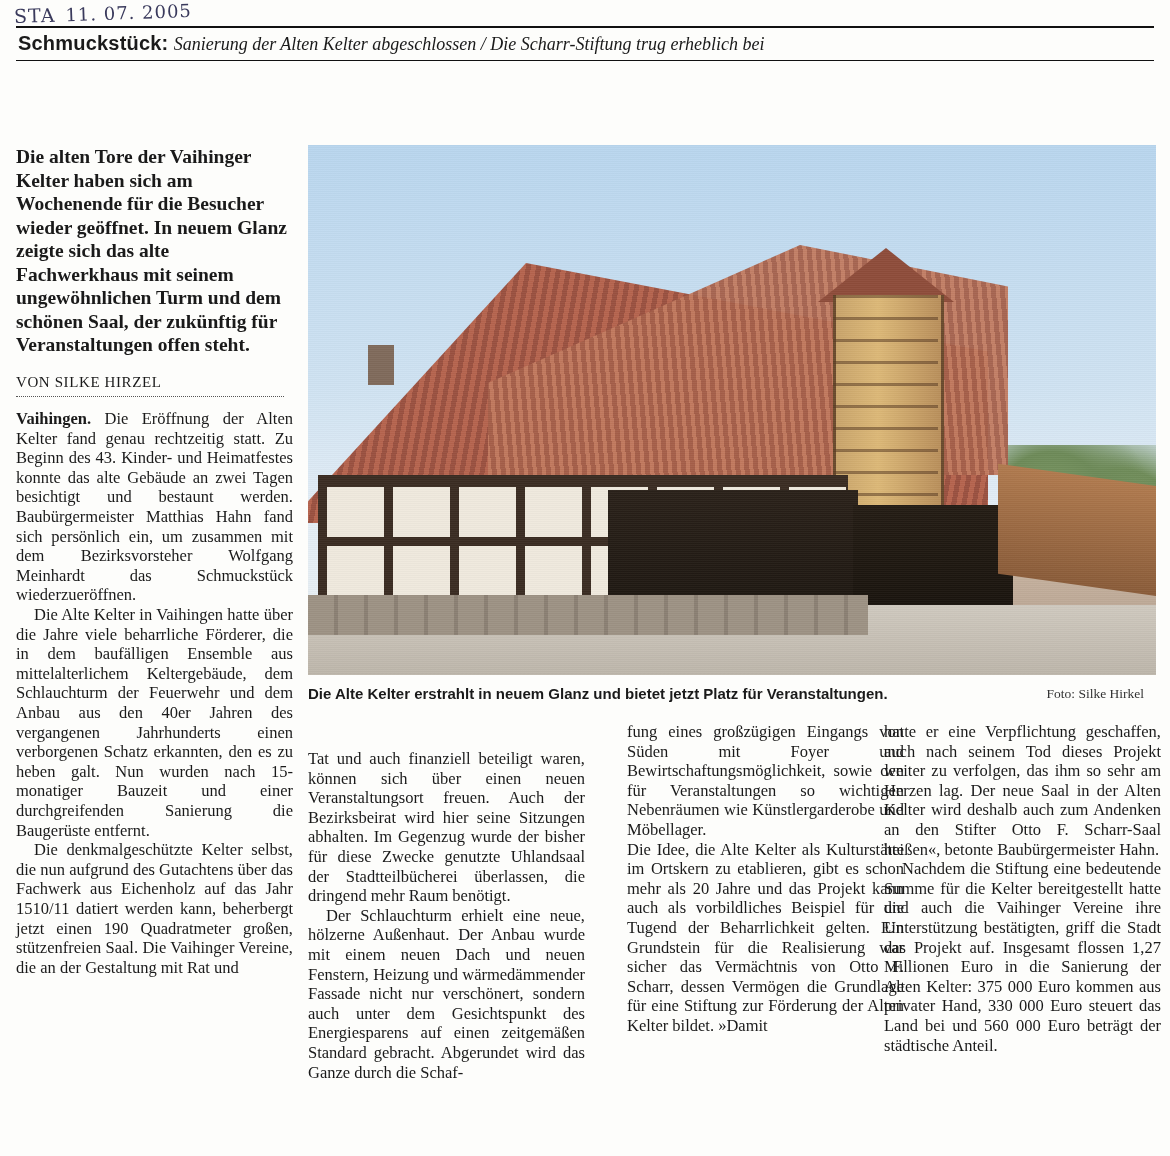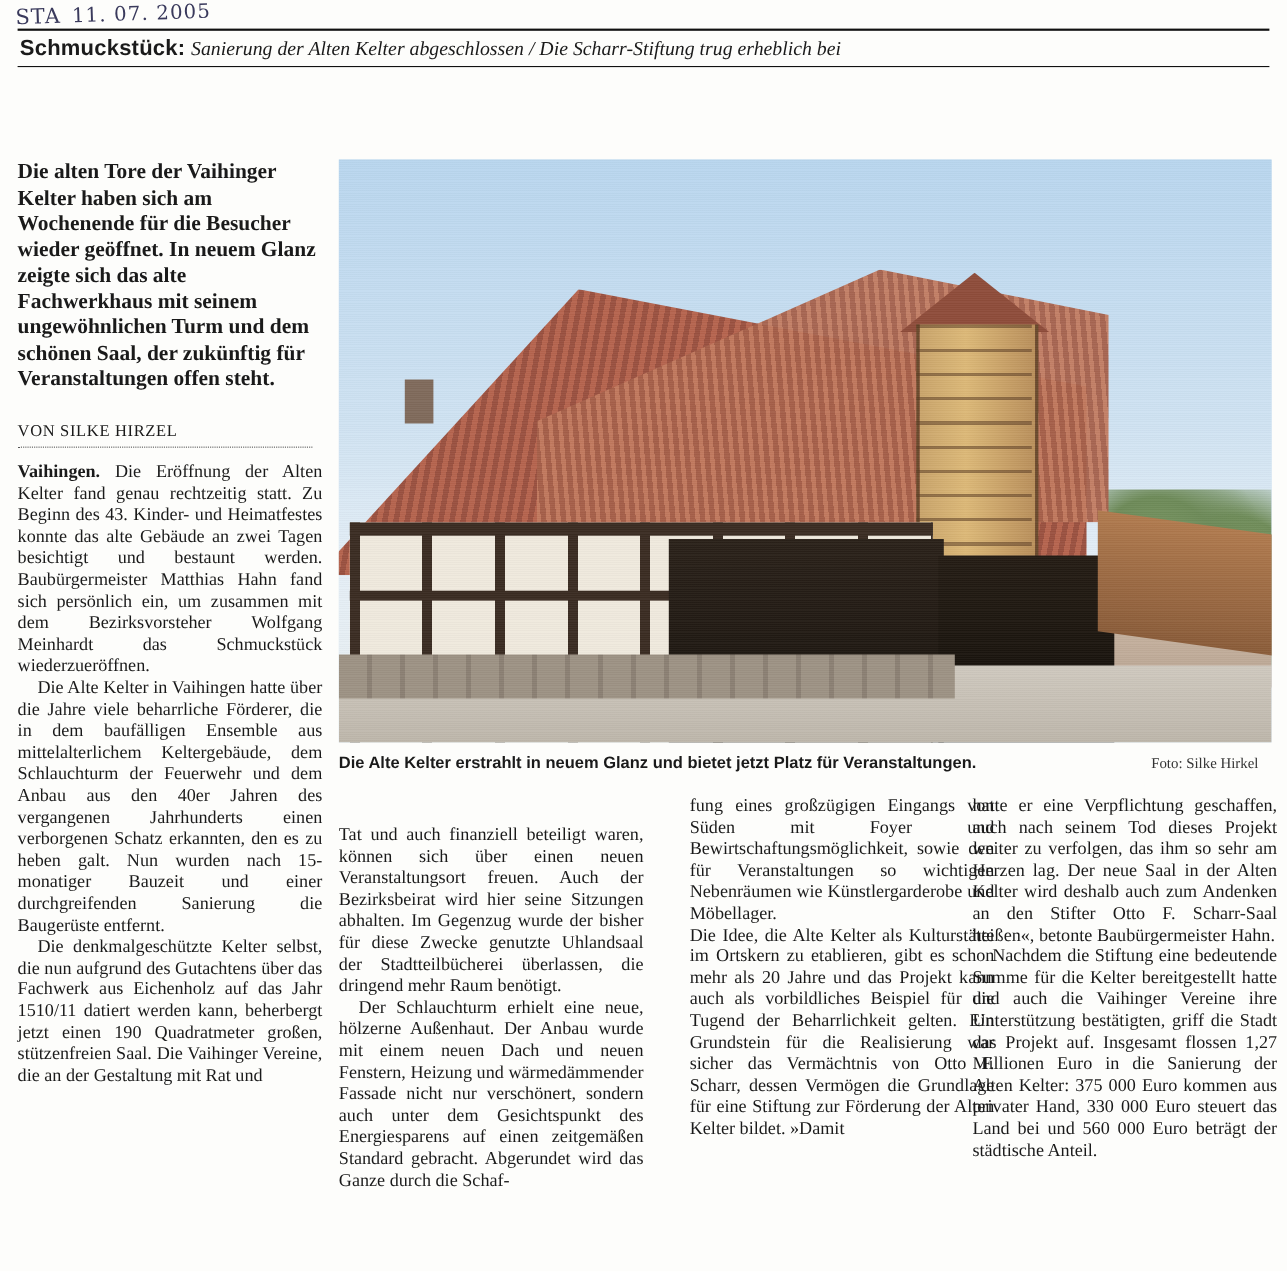--- a/index.html
+++ b/index.html
@@ -119,21 +119,21 @@
     font-size: 19.5px;
     line-height: 23.5px;
     text-align: left;
     margin: 0 0 14px 0;
   }
 
   .byline {
     font-family: "Liberation Serif", serif;
     font-size: 15px;
     letter-spacing: 0.6px;
-    margin-top: 26px;
+    margin-top: 16px;
     margin-bottom: 4px;
     text-transform: uppercase;
   }
   .byline-rule {
     width: 268px;
     border-bottom: 1px dotted #555;
     margin-bottom: 12px;
   }
 
   

